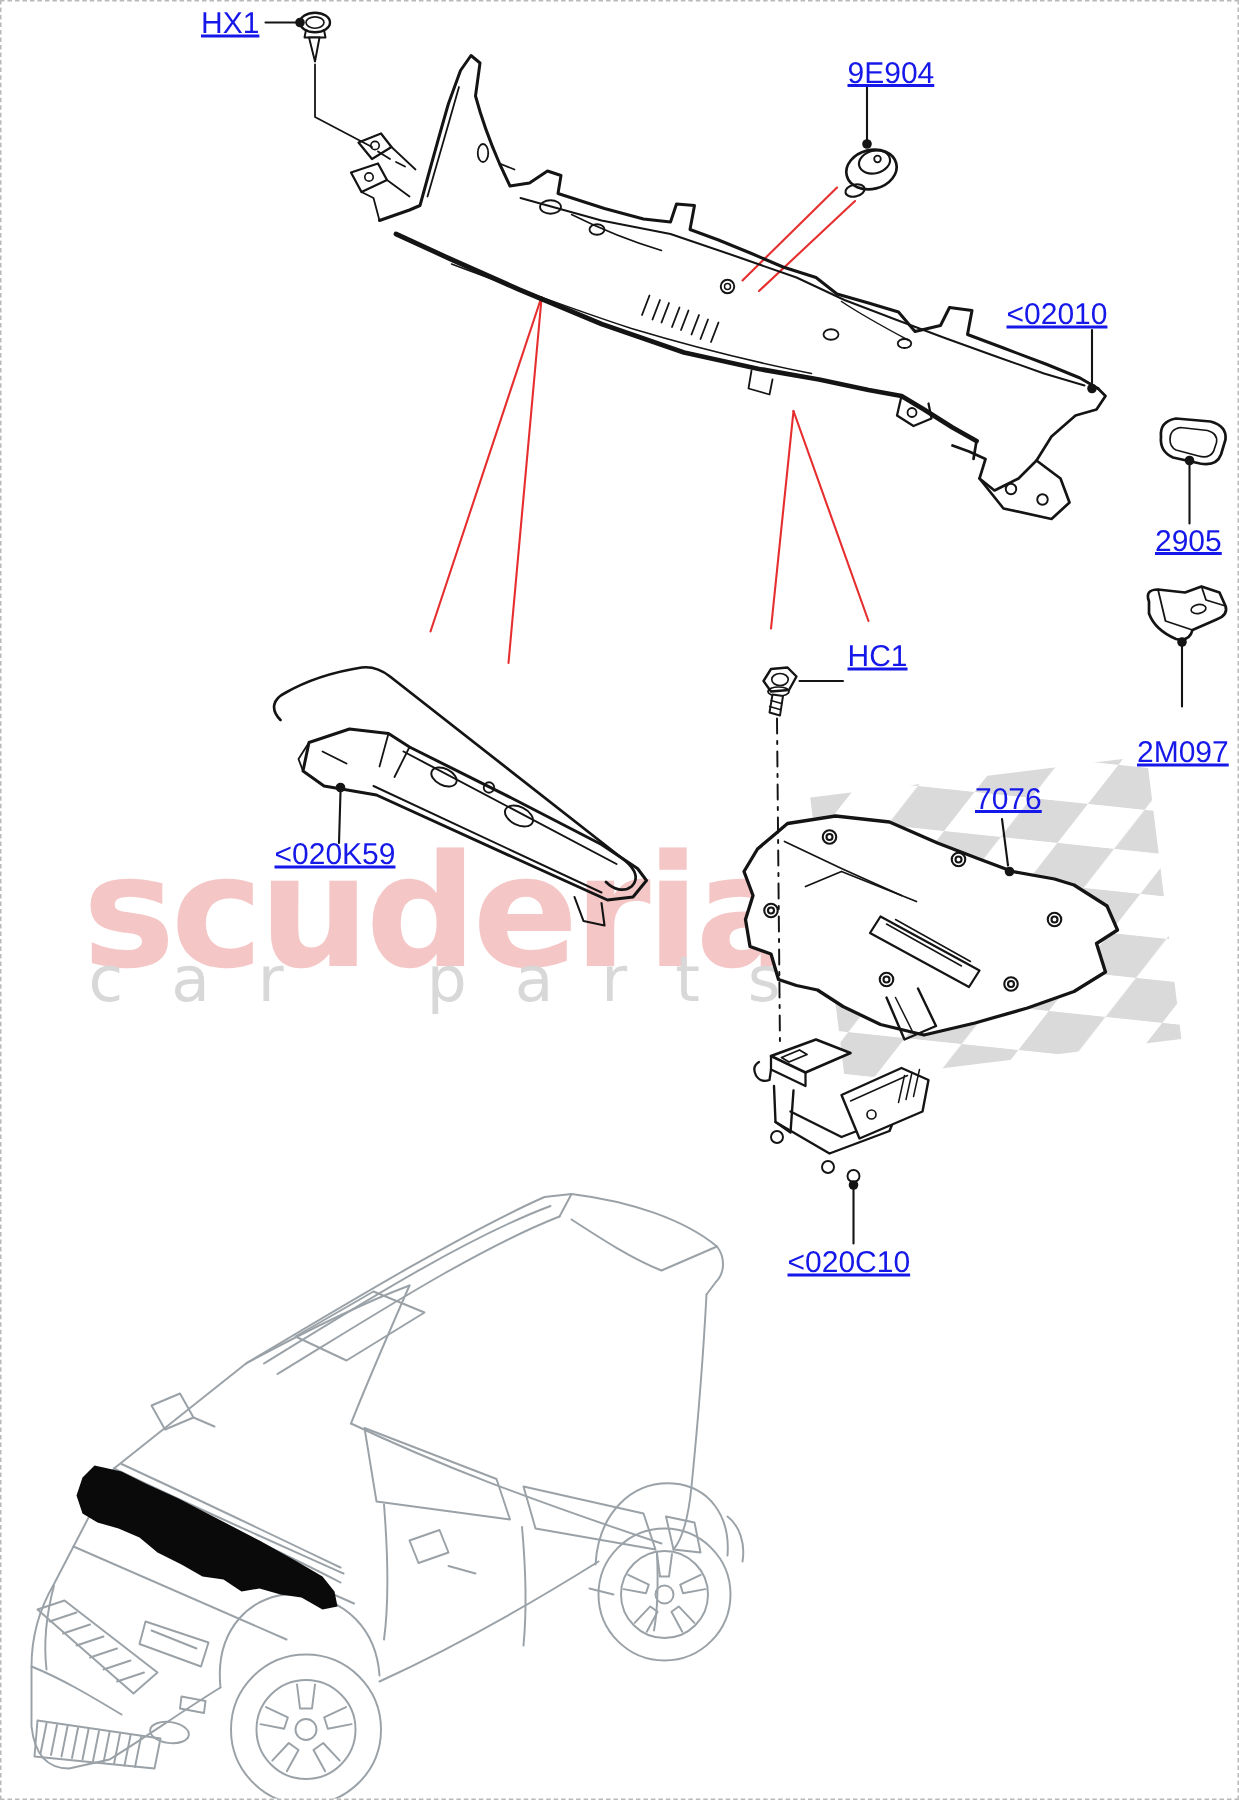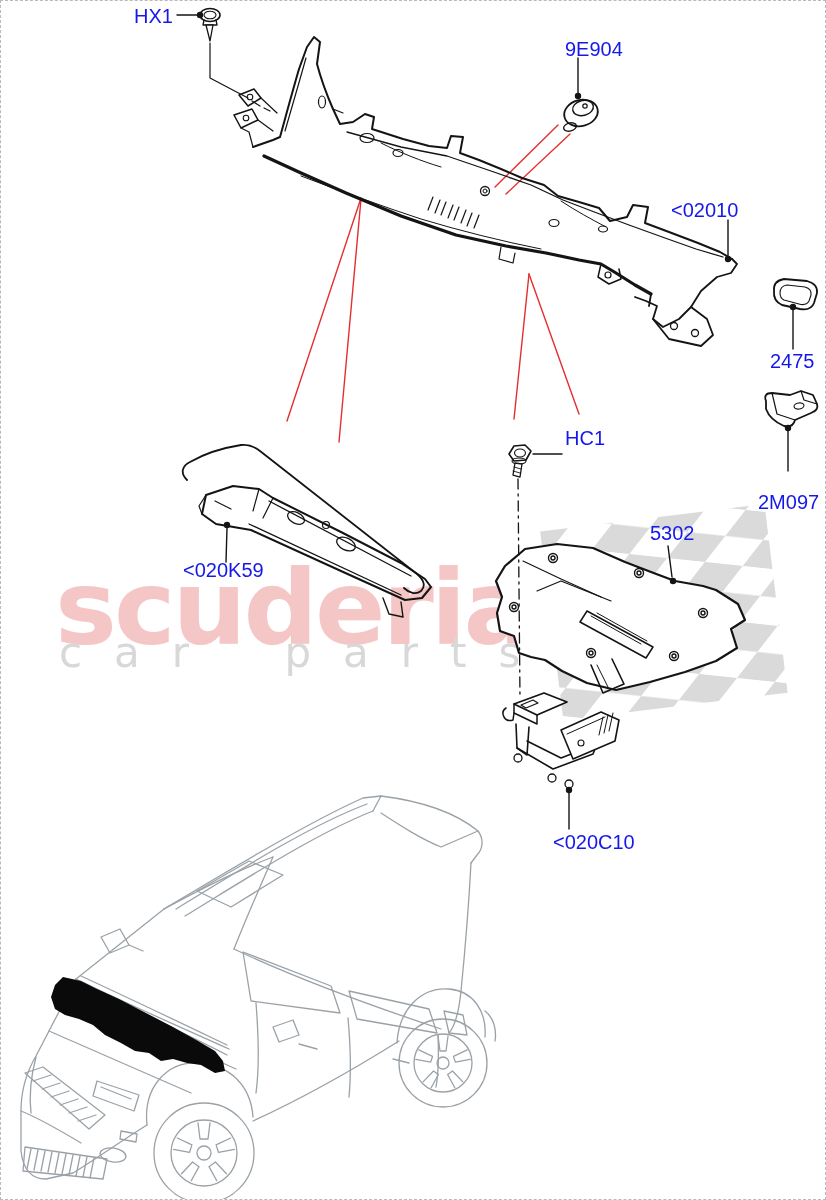--- a/index.html
+++ b/index.html
@@ -6,20 +6,21 @@
   #stage{
     position:relative;width:826px;height:1200px;background:#ffffff;
     font-family:"Liberation Sans", sans-serif;overflow:hidden;
     box-sizing:border-box;border:1px dashed #b9b9b9;
   }
   #art{position:absolute;left:0;top:0;}
   .plabel{
     position:absolute;color:#1518E8;font-size:20px;line-height:22px;
     font-family:"Liberation Sans", sans-serif;white-space:nowrap;cursor:pointer;
     user-select:none;
+    text-decoration:underline;
   }
 </style>
 </head>
 <body>
 
 <div id="stage">
 
 <svg id="art" width="826" height="1200" viewBox="0 0 826 1200" fill="none" stroke-linecap="round" stroke-linejoin="round">
 
   <defs>
@@ -306,20 +307,20 @@
     <path d="M 568,792 L 568,828"></path>
     <circle cx="568" cy="789" r="3.2" fill="#141414" stroke="none"></circle>
 
     <path stroke-width="1.3" stroke-dasharray="10 5 2 5" d="M 517,478 L 519,697"></path>
   </g>
 </svg>
 
 <div class="plabel" style="left:133px;top:4px">HX1</div>
 <div class="plabel" style="left:564px;top:37px">9E904</div>
 <div class="plabel" style="left:670px;top:198px">&lt;02010</div>
-<div class="plabel" style="left:769px;top:349px">2475</div>
+<div class="plabel" style="left:769px;top:349px">2905</div>
 <div class="plabel" style="left:757px;top:490px">2M097</div>
 <div class="plabel" style="left:564px;top:426px">HC1</div>
-<div class="plabel" style="left:649px;top:521px">5302</div>
+<div class="plabel" style="left:649px;top:521px">7076</div>
 <div class="plabel" style="left:182px;top:558px">&lt;020K59</div>
-<div class="plabel" style="left:552px;top:830px">&lt;020C10</div>
+<div class="plabel" style="left:524px;top:830px">&lt;020C10</div>
 
 </div>
 
 </body></html>

